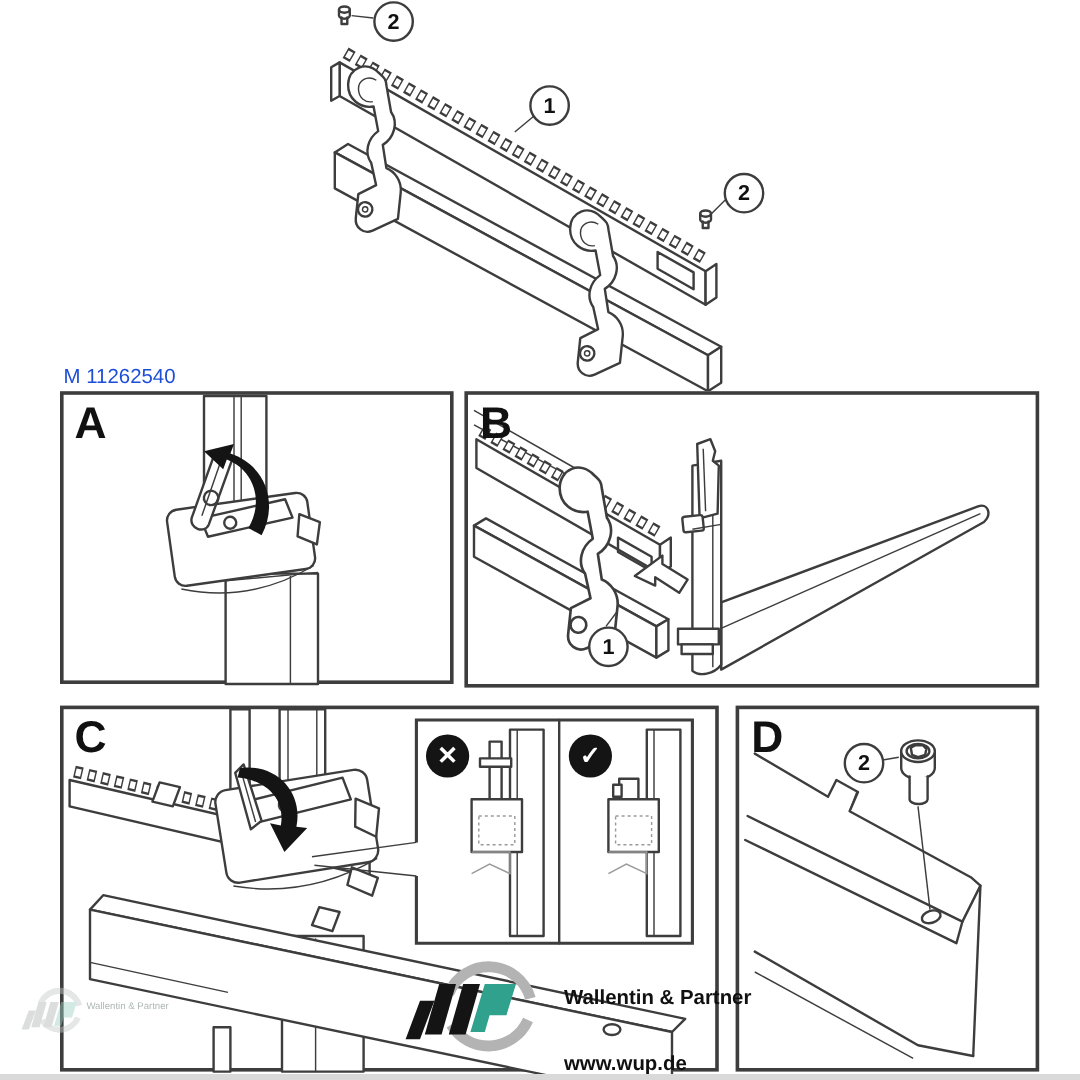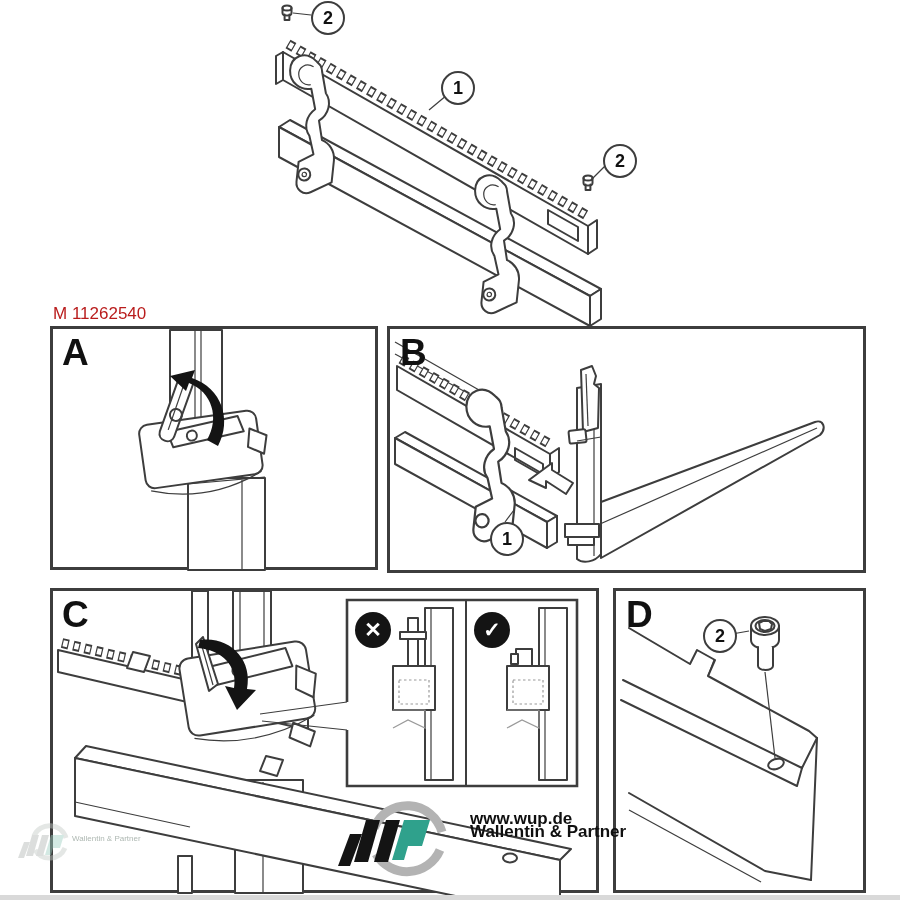--- a/index.html
+++ b/index.html
@@ -17,21 +17,21 @@
   .gray{stroke:#9a9a9a;stroke-width:1.2;fill:none;}
   .dash{stroke:#9a9a9a;stroke-width:1.2;fill:none;stroke-dasharray:2.5 2.5;}
   .panel{position:absolute;border:3px solid var(--line);background:#fff;box-sizing:border-box;}
   .plabel{position:absolute;font-weight:bold;font-size:37px;line-height:1;color:#111;}
   .callout{position:absolute;width:30px;height:30px;border:2.5px solid var(--line);border-radius:50%;
            background:#fff;display:flex;align-items:center;justify-content:center;
            font-weight:bold;font-size:18px;color:#111;z-index:6;}
   .statusdot{position:absolute;width:36px;height:36px;border-radius:50%;background:var(--black);
              color:#fff;display:flex;align-items:center;justify-content:center;
              font-weight:bold;font-size:21px;z-index:7;}
-  .partnum{position:absolute;left:53px;top:304px;font-size:17px;color:#b91c1c;}
+  .partnum{position:absolute;left:53px;top:304px;font-size:17px;color:#1d4ed8;}
   .brandtext{position:absolute;font-weight:bold;color:#101010;line-height:1.25;font-size:17px;}
   .wm-text{position:absolute;font-size:8px;color:#aeb8b2;}
   .strip{position:absolute;left:0;top:895px;width:900px;height:5px;background:var(--strip);}
 </style>
 </head>
 <body>
 
 <div class="stage">
 
   <svg class="abs" style="left:0;top:0" width="900" height="326" viewBox="0 0 900 326">
@@ -250,21 +250,21 @@
     </g>
   </svg>
   <div class="plabel" style="left:62px;top:596px">C</div>
   <div class="statusdot" style="left:355px;top:612px">
     <span>✕</span>
     </div>
   <div class="statusdot" style="left:474px;top:612px">
     <span>✓</span>
     </div>
   <div class="brandtext" style="left:470px;top:821px">Wallentin &amp; Partner</div>
-  <div class="brandtext" style="left:470px;top:808px">www.wup.de</div>
+  <div class="brandtext" style="left:470px;top:876px">www.wup.de</div>
 
   <svg class="abs" style="left:16px;top:818px;opacity:.45" width="110" height="50" viewBox="0 0 110 50">
     <path d="M18,18 A17,17 0 0 1 50,20" stroke="#c4cbc7" stroke-width="5" fill="none"></path>
     <path d="M19,32 A17,17 0 0 0 49,30" stroke="#c4cbc7" stroke-width="5" fill="none"></path>
     <polygon points="2,40 8,24 14,24 8,40" fill="#b2b8b5"></polygon>
     <polygon points="10,38 16,17 23,17 17,38" fill="#b2b8b5"></polygon>
     <polygon points="20,38 26,17 33,17 27,38" fill="#b2b8b5"></polygon>
     <polygon points="29,37 35,17 48,17 44,30 37,30 35,37" fill="#9fd0c2"></polygon>
   </svg>
   <div class="wm-text" style="left:72px;top:834px">Wallentin &amp; Partner</div>

